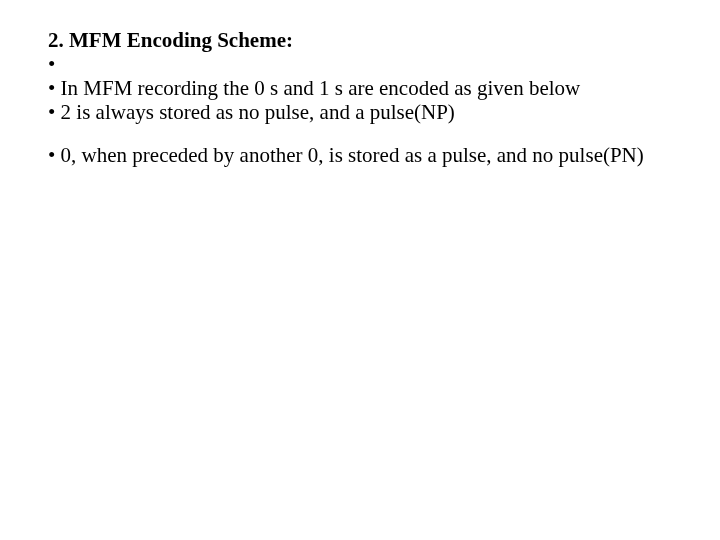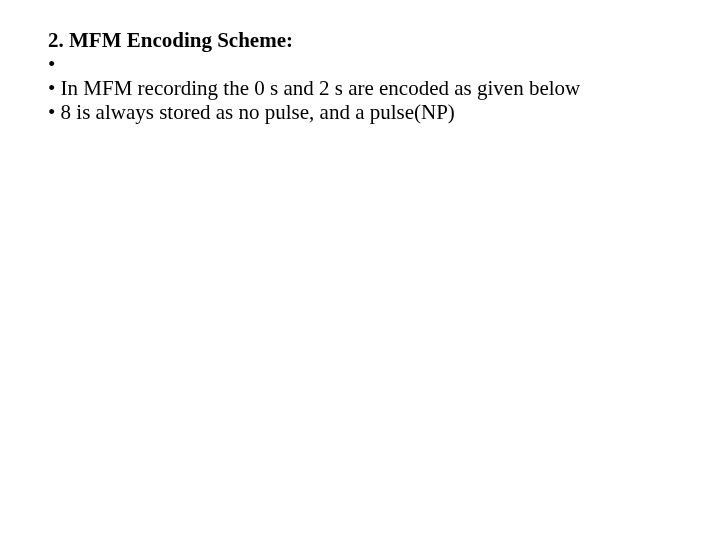--- a/index.html
+++ b/index.html
@@ -30,23 +30,24 @@
 </head>
 <body>
 
 <div class="slide">
 
   <p class="para bold">2. MFM Encoding Scheme:</p>
 
 
   <p class="para">•</p>
 
-  <p class="para">• In MFM recording the 0 s and 2 s are encoded as given below</p>
+  <p class="para">• In MFM recording the 0 s and 1 s are encoded as given below</p>
 
-  <p class="para">• 8 is always stored as no pulse, and a pulse(NP)</p>
+  <p class="para">• 2 is always stored as no pulse, and a pulse(NP)</p>
 
   <div class="gap"></div>
 
+  <p class="para">• 0, when preceded by another 0, is stored as a pulse, and no pulse(PN)</p>
 
   <div class="gap"></div>
 
 
 </div>
 
 </body></html>

